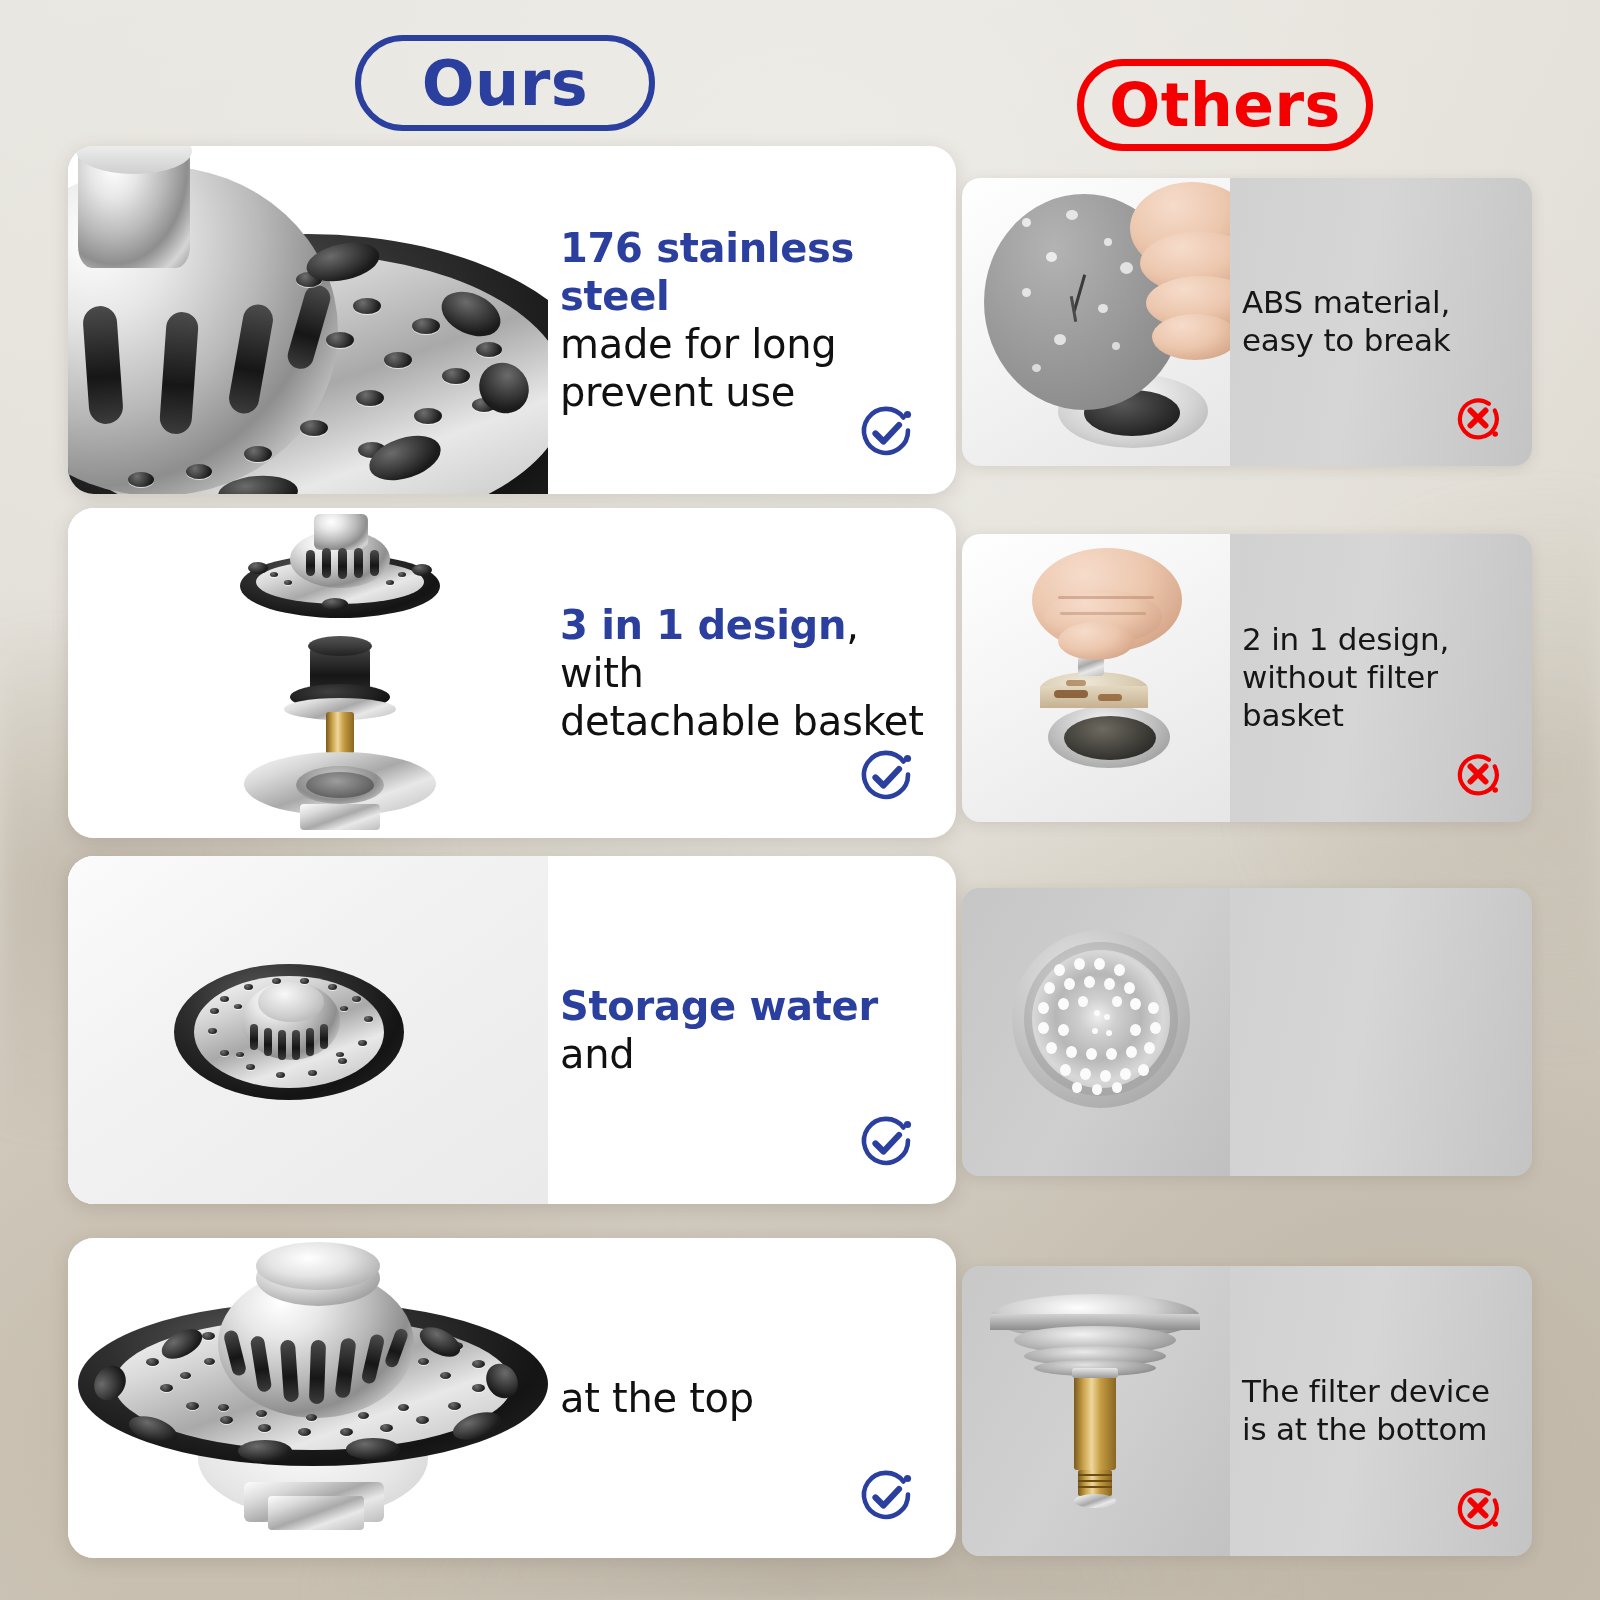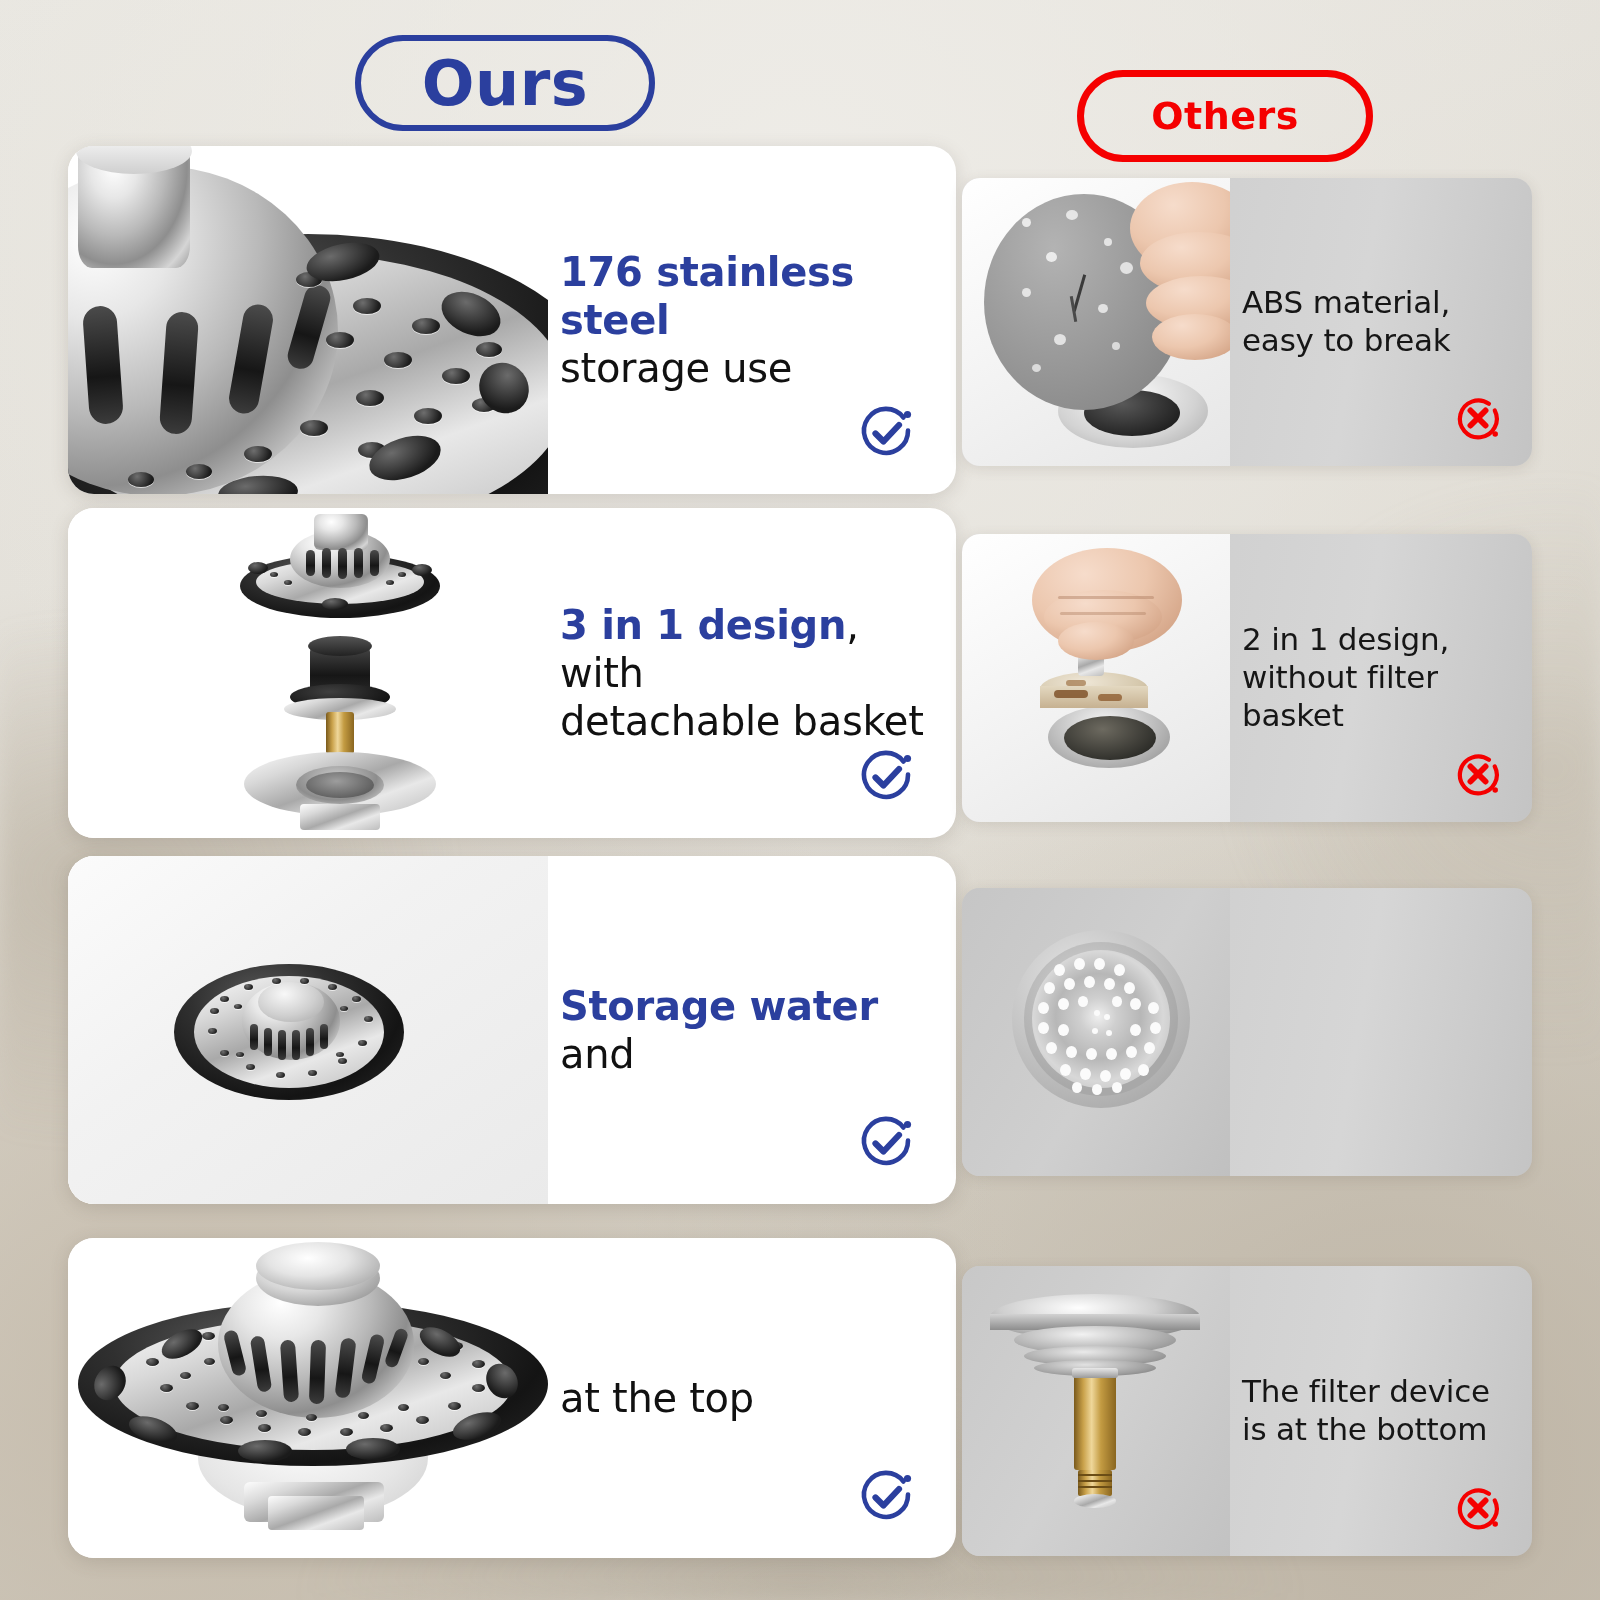--- a/index.html
+++ b/index.html
@@ -50,25 +50,25 @@
     letter-spacing: 0.5px;
   }
   #badge-ours {
     left: 355px; top: 35px;
     width: 300px; height: 96px;
     border: 6px solid #2b3f9e;
     color: #2b3f9e;
     font-size: 62px;
   }
   #badge-others {
-    left: 1077px; top: 70px;
+    left: 1077px; top: 59px;
     width: 296px; height: 92px;
     border: 7px solid #f50000;
     color: #f50000;
-    font-size: 38px;
+    font-size: 60px;
   }
 
   
   .ours-card {
     position: absolute;
     left: 68px;
     width: 888px;
     background: #ffffff;
     border-radius: 26px;
     overflow: hidden;
@@ -219,21 +219,22 @@
         <div class="nub" style="left:372px; top:148px; width:62px; height:40px; transform:rotate(24deg);"></div>
         <div class="nub" style="left:410px; top:218px; width:52px; height:48px; transform:rotate(52deg);"></div>
         <div class="nub" style="left:300px; top:292px; width:74px; height:40px; transform:rotate(-18deg);"></div>
         <div class="nub" style="left:150px; top:330px; width:80px; height:34px; transform:rotate(-4deg);"></div>
       </div>
     </div>
     <div class="ours-text">
       <div class="ours-line">
         <span class="hl">176 stainless steel</span>
       </div>
-      <div class="ours-line">storage use</div>
+      <div class="ours-line">made for long</div>
+      <div class="ours-line">prevent use</div>
       <span class="ok-icon">
         <svg width="62" height="62" viewBox="0 0 62 62">
           <path d="M47.5 15.5 A22 22 0 1 0 52 28.5" fill="none" stroke="#2b3f9e" stroke-width="4.6" stroke-linecap="round"></path>
           <circle cx="51.5" cy="12.5" r="3.6" fill="#2b3f9e"></circle>
           <path d="M19.5 31.5 L27.5 39.5 L43 23" fill="none" stroke="#2b3f9e" stroke-width="6.2" stroke-linecap="round" stroke-linejoin="round"></path>
         </svg>
       </span>
     </div>
   </div>
 

